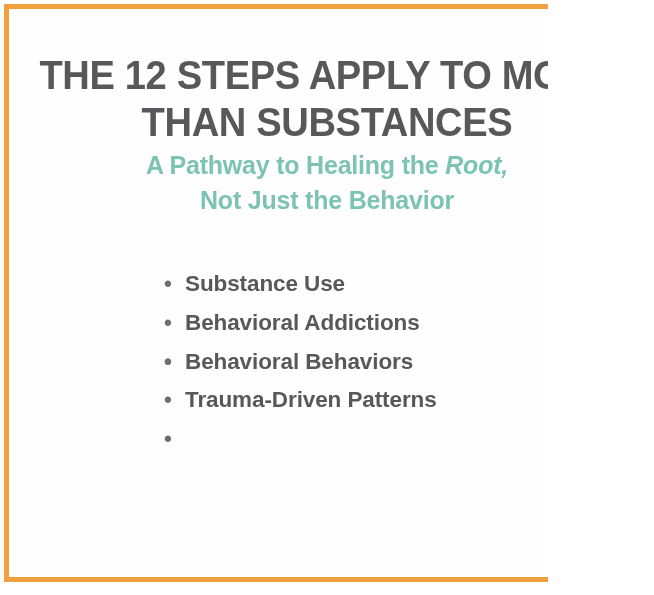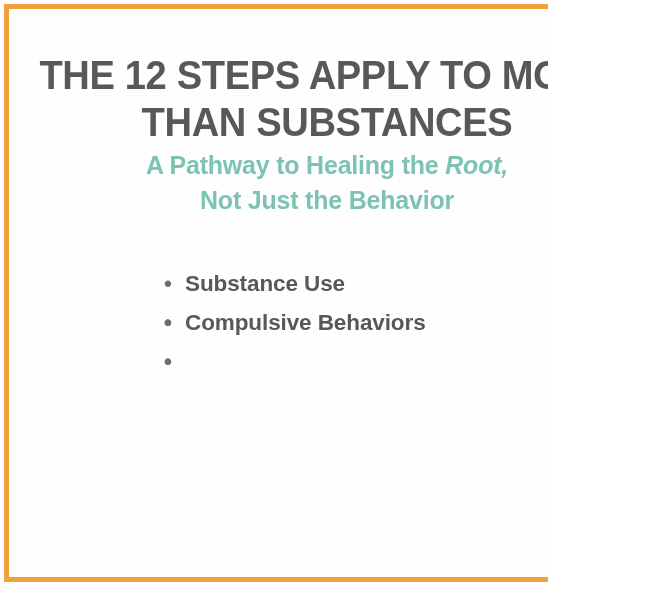--- a/index.html
+++ b/index.html
@@ -132,30 +132,32 @@
       <span>Not Just the Behavior</span>
     </div>
 
     <ul class="bullet-list">
       <li class="bullet-item">
         <span class="dot">•</span>
         <span class="label">Substance Use</span>
       </li>
       <li class="bullet-item">
         <span class="dot">•</span>
+        <span class="label">Behavioral Addictions</span>
       </li>
       <li class="bullet-item">
         <span class="dot">•</span>
       </li>
       <li class="bullet-item">
         <span class="dot">•</span>
-        <span class="label">Compulsive Behaviors</span>
+        <span class="label">Behavioral Behaviors</span>
       </li>
       <li class="bullet-item">
         <span class="dot">•</span>
+        <span class="label">Trauma-Driven Patterns</span>
       </li>
       <li class="bullet-item">
         <span class="dot">•</span>
       </li>
     </ul>
 
   </div>
 </div>
 
 </body></html>

